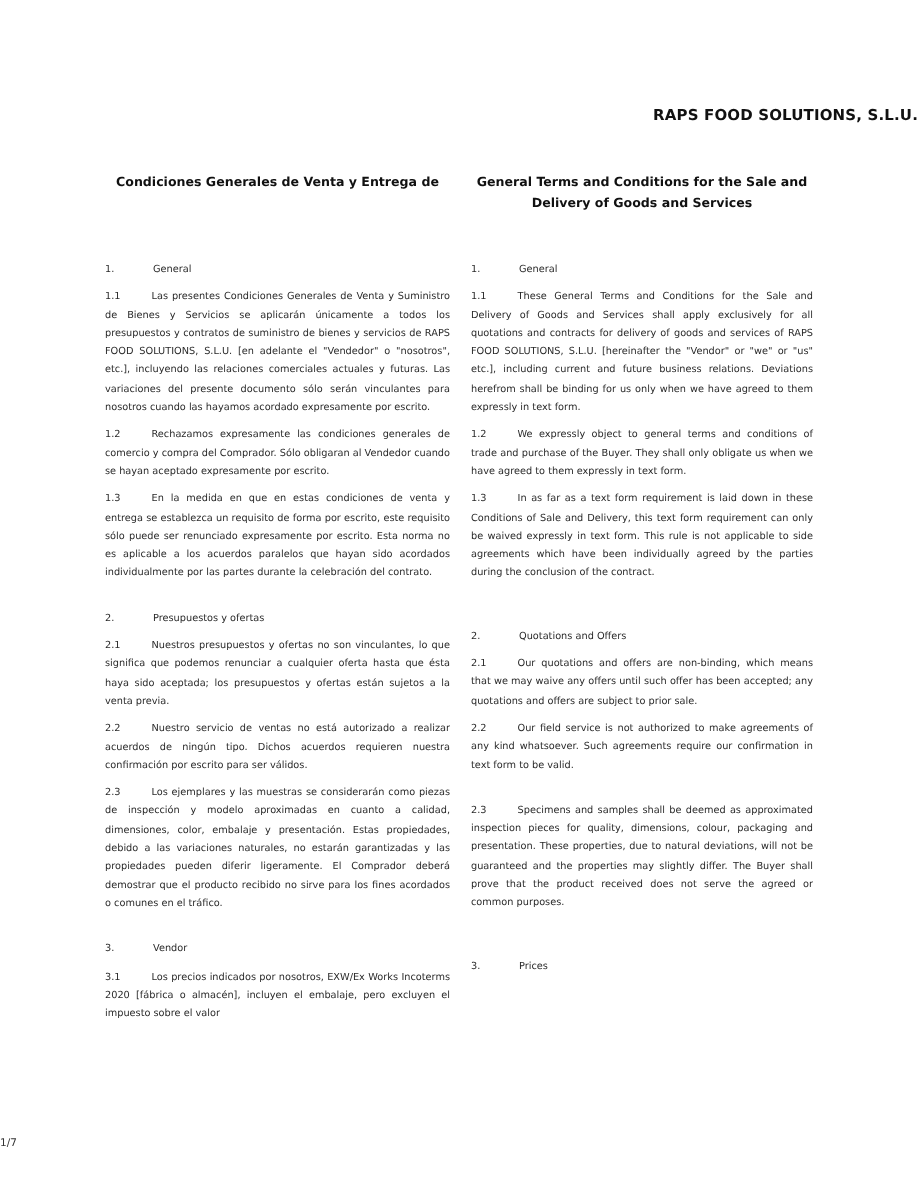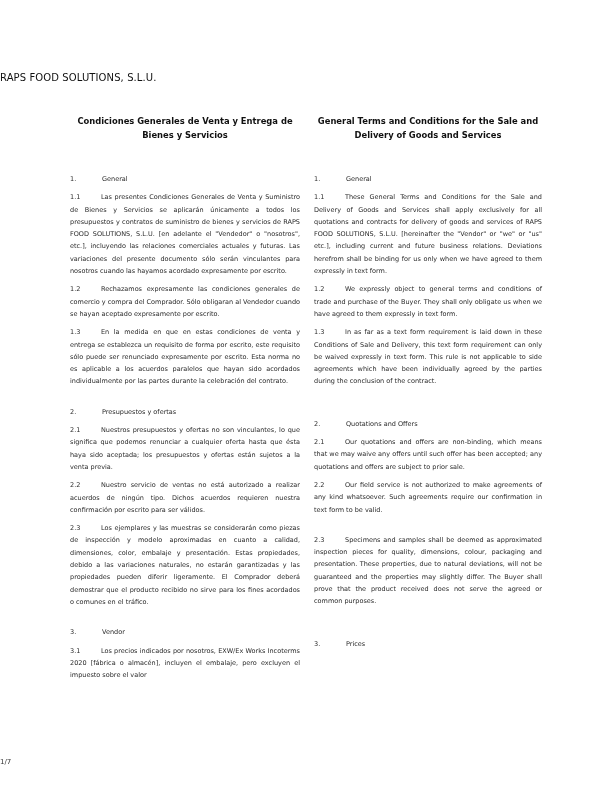--- a/index.html
+++ b/index.html
@@ -1,38 +1,37 @@
 <!DOCTYPE html>
 <html><head>
   <meta charset="utf-8">
   <style>
     html, body { margin: 0; padding: 0; background: #ffffff; }
     body { width: 612px; height: 792px; position: relative; overflow: hidden; font-family: "DejaVu Sans", sans-serif; color: #222; }
-    .doc-title { position: absolute; top: 72px; left: 0; width: 612px; text-align: left; font-family: "DejaVu Sans", sans-serif; font-weight: normal; font-size: 10px; letter-spacing: 0.1px; color: #111; }
+    .doc-title { position: absolute; top: 72px; left: 0; width: 612px; text-align: right; font-family: "DejaVu Sans", sans-serif; font-weight: bold; font-size: 10px; letter-spacing: 0.1px; color: #111; }
     .col { position: absolute; top: 114px; width: 230px; }
     .col.left { left: 70px; }
     .col.right { left: 314px; width: 228px; }
     .col-title { text-align: center; font-weight: bold; font-size: 8.4px; line-height: 14px; color: #111; height: 30px; margin-bottom: 4px; }
     .section { font-size: 6.5px; line-height: 12.3px; color: #2a2a2a; margin-top: 29px; }
     .sec-head { margin: 0 0 6px 0; }
     .num { display: inline-block; width: 32px; }
     .para { margin: 0 0 6px 0; text-align: justify; }
     .para .num { width: 31px; }
     .gap { height: 12px; }
     .footer { position: absolute; top: 758px; left: 0; width: 612px; text-align: left; font-size: 7px; color: #333; }
   </style>
 </head>
 <body>
 
 <div class="doc-title">RAPS FOOD SOLUTIONS, S.L.U.</div>
 
 <div class="col left">
   <div class="col-title">
     <div>Condiciones Generales de Venta y Entrega de</div>
-    <div>Bienes y Servicios</div>
   </div>
   <div class="section">
     <div class="sec-head"><span class="num">1.</span><span>General</span></div>
     <p class="para"><span class="num">1.1</span><span>Las presentes Condiciones Generales de Venta y Suministro de Bienes y Servicios se aplicarán únicamente a todos los presupuestos y contratos de suministro de bienes y servicios de RAPS FOOD SOLUTIONS, S.L.U. [en adelante el "Vendedor" o "nosotros", etc.], incluyendo las relaciones comerciales actuales y futuras. Las variaciones del presente documento sólo serán vinculantes para nosotros cuando las hayamos acordado expresamente por escrito.</span></p>
     <p class="para"><span class="num">1.2</span><span>Rechazamos expresamente las condiciones generales de comercio y compra del Comprador. Sólo obligaran al Vendedor cuando se hayan aceptado expresamente por escrito.</span></p>
     <p class="para"><span class="num">1.3</span><span>En la medida en que en estas condiciones de venta y entrega se establezca un requisito de forma por escrito, este requisito sólo puede ser renunciado expresamente por escrito. Esta norma no es aplicable a los acuerdos paralelos que hayan sido acordados individualmente por las partes durante la celebración del contrato.</span></p>
     <div class="gap"></div>
     <div class="sec-head"><span class="num">2.</span><span>Presupuestos y ofertas</span></div>
     <p class="para"><span class="num">2.1</span><span>Nuestros presupuestos y ofertas no son vinculantes, lo que significa que podemos renunciar a cualquier oferta hasta que ésta haya sido aceptada; los presupuestos y ofertas están sujetos a la venta previa.</span></p>
     <p class="para"><span class="num">2.2</span><span>Nuestro servicio de ventas no está autorizado a realizar acuerdos de ningún tipo. Dichos acuerdos requieren nuestra confirmación por escrito para ser válidos.</span></p>

